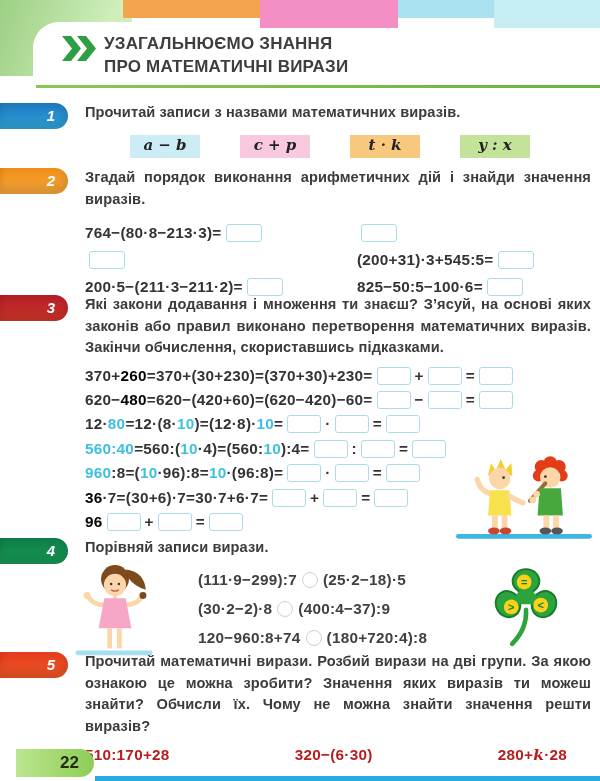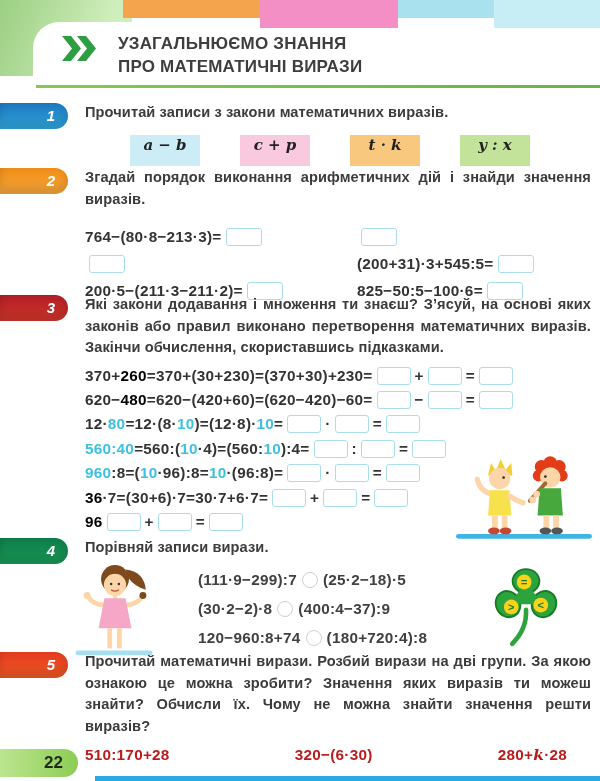--- a/index.html
+++ b/index.html
@@ -14,21 +14,21 @@
   .tb{position:absolute;top:0;z-index:2;}
   .tb-orange{left:123px;width:137px;height:18px;background:#f4a44d;}
   .tb-pink{left:260px;width:138px;height:28px;background:#f38fc4;}
   .tb-cyan1{left:398px;width:96px;height:18px;background:#a9e2ee;}
   .tb-cyan2{left:494px;width:106px;height:28px;background:#c7edf5;}
   .rule{position:absolute;left:36px;right:0;top:85px;height:3px;z-index:2;
       background:linear-gradient(90deg,#8bc653,#69b345);}
   .bstrip{position:absolute;left:95px;right:0;bottom:0;height:5px;background:#2aaae1;z-index:3;}
 
   
-  .hdr{position:absolute;left:62px;top:32px;display:flex;gap:22px;z-index:3;}
+  .hdr{position:absolute;left:62px;top:32px;display:flex;gap:8px;z-index:3;}
   .hdr svg{margin-top:4px;flex:none;}
   .hdr .title{font-size:17px;font-weight:bold;color:#3e3e3d;line-height:23px;letter-spacing:.2px;}
 
   
   section{position:absolute;left:0;width:600px;padding-left:85px;box-sizing:border-box;z-index:3;}
   #t1{top:102px;} #t2{top:167px;} #t3{top:294px;} #t4{top:537px;} #t5{top:651px;}
 
   .nbadge{position:absolute;left:0;top:1px;width:68px;height:26px;border-radius:0 14px 14px 0;
       color:#fff;font-weight:bold;font-style:italic;font-size:15px;text-align:right;
       line-height:26px;padding-right:13px;box-sizing:border-box;
@@ -37,27 +37,27 @@
   #t2 .nbadge{background:linear-gradient(180deg,#ef8d17,#f9a93c);}
   #t3 .nbadge{background:linear-gradient(180deg,#b01d25,#d4372b);}
   #t4 .nbadge{background:linear-gradient(180deg,#0d7c49,#1a9c59);}
   #t5 .nbadge{background:linear-gradient(180deg,#e33b1e,#f25a25);}
 
   .instr{margin:0;width:506px;font-size:14.6px;font-weight:bold;color:#3c3c3c;
       line-height:21.5px;text-align:justify;letter-spacing:.1px;}
 
   
   .chips{display:flex;gap:40px;margin:11px 0 0 45px;}
-  .chip{display:inline-block;width:70px;text-align:center;padding:1px 0 12px;
+  .chip{display:inline-block;width:70px;text-align:center;padding:1px 0 4px;
       font-family:"DejaVu Serif",serif;font-style:italic;font-weight:bold;
       font-size:15px;color:#222;}
 
   
   .t2rows{margin-top:9px;}
-  .t2row{display:flex;align-items:flex-end;height:27px;
+  .t2row{display:flex;align-items:center;height:27px;
       font-weight:bold;font-size:15.3px;color:#333;letter-spacing:.25px;}
   .t2cell{display:flex;align-items:center;}
   .t2cell.first{width:272px;}
   .abox{display:inline-block;width:36px;height:18px;background:#fff;flex:none;
       border:1.6px solid #aaddea;border-radius:3px;margin-left:4px;box-sizing:border-box;}
 
   .eqs{margin-top:5px;}
   .eqline{display:flex;align-items:center;height:24.4px;
       font-weight:bold;font-size:15.3px;color:#333;letter-spacing:.25px;}
   .eqline .abox{margin:0 4px;width:34px;}
@@ -70,21 +70,21 @@
   .cmprow{display:flex;align-items:center;height:29px;
       font-weight:bold;font-size:15.3px;color:#404040;letter-spacing:.25px;}
   .cmpcircle{width:16px;height:16px;border:1.6px solid #ccd1d5;border-radius:50%;
       margin:0 5px;background:#fff;box-sizing:border-box;flex:none;}
   .girl{position:absolute;left:62px;top:20px;}
   .clover{position:absolute;right:38px;top:26px;}
 
   .t5row{display:flex;width:482px;justify-content:space-between;margin-top:9px;
       font-weight:bold;font-size:15.3px;color:#b91c1c;letter-spacing:.25px;}
 
-  .pagenum{position:absolute;left:0;top:749px;width:78px;height:28px;z-index:3;
+  .pagenum{position:absolute;left:16px;top:749px;width:78px;height:28px;z-index:3;
       border-radius:0 14px 14px 0;background:linear-gradient(90deg,#bce58f,#8ccd55);
       color:#1f2b12;font-weight:bold;font-size:17px;line-height:28px;text-align:right;
       padding-right:15px;box-sizing:border-box;}
 
   svg text{font-family:"Liberation Sans",sans-serif;}
 </style>
 </head>
 <body>
 
 <div class="corner-green"></div>
@@ -102,21 +102,21 @@
     <path d="M15,0 H24 L34,12.5 24,25 H15 L25,12.5 Z" fill="#2e9e43"></path>
   </svg>
   <div class="title">
     <div>УЗАГАЛЬНЮЄМО ЗНАННЯ</div>
     <div>ПРО МАТЕМАТИЧНІ ВИРАЗИ</div>
   </div>
 </div>
 
 <section id="t1">
   <div class="nbadge">1</div>
-  <p class="instr">Прочитай записи з закони математичних виразів.</p>
+  <p class="instr">Прочитай записи з назвами математичних виразів.</p>
   <div class="chips">
       <span class="chip" style="background: rgb(205, 237, 246);">a − b</span>
       <span class="chip" style="background: rgb(249, 202, 223);">c + p</span>
       <span class="chip" style="background: rgb(249, 200, 127);">t · k</span>
       <span class="chip" style="background: rgb(195, 227, 154);">y : x</span>
     </div>
 </section>
 
 <section id="t2">
   <div class="nbadge">2</div>

